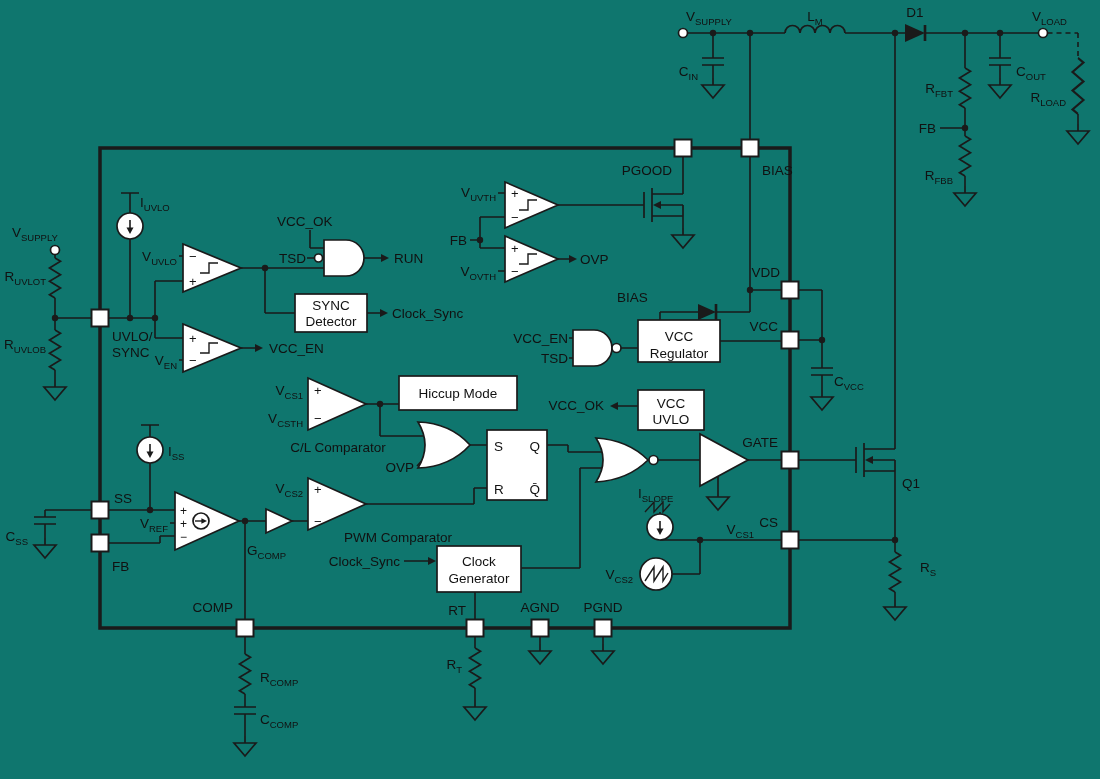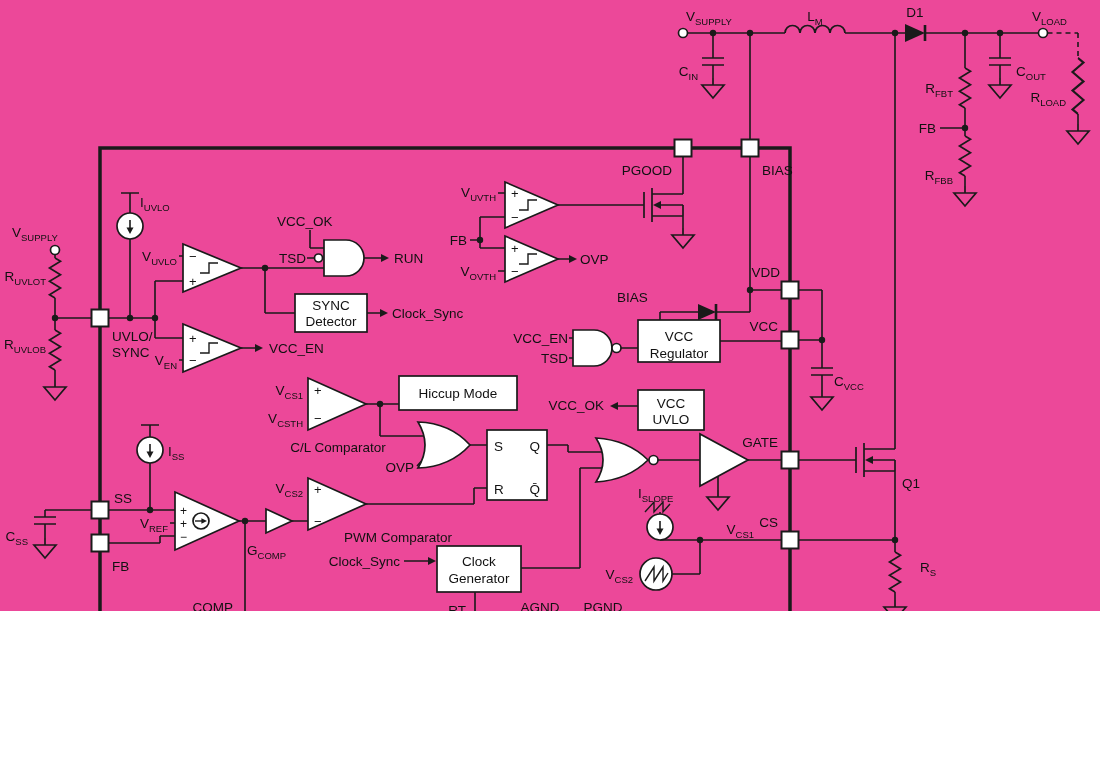--- a/index.html
+++ b/index.html
@@ -1,16 +1,16 @@
 <!DOCTYPE html>
 <html><head>
 <meta charset="utf-8">
 <style>
   html,body{margin:0;padding:0;background:#ffffff;}
-  .stage{position:relative;width:1100px;height:611px;background:#ec4899;overflow:hidden;}
+  .stage{position:relative;width:1100px;height:779px;background:#0f766e;overflow:hidden;}
   svg{position:absolute;left:0;top:0;}
   .wire{stroke:#1a1a1a;stroke-width:1.6;fill:none;}
   .wire-dash{stroke:#1a1a1a;stroke-width:1.6;fill:none;stroke-dasharray:5,4;}
   .shape{stroke:#1a1a1a;stroke-width:1.7;fill:#ffffff;}
   .shape-open{stroke:#1a1a1a;stroke-width:1.7;fill:none;}
   .thin{stroke:#1a1a1a;stroke-width:1.4;fill:none;}
   .icbox{stroke:#1a1a1a;stroke-width:3.5;fill:none;}
   .pin{stroke:#1a1a1a;stroke-width:2;fill:#ffffff;}
   .dot{fill:#1a1a1a;stroke:none;}
   .blk{fill:#1a1a1a;stroke:none;}

